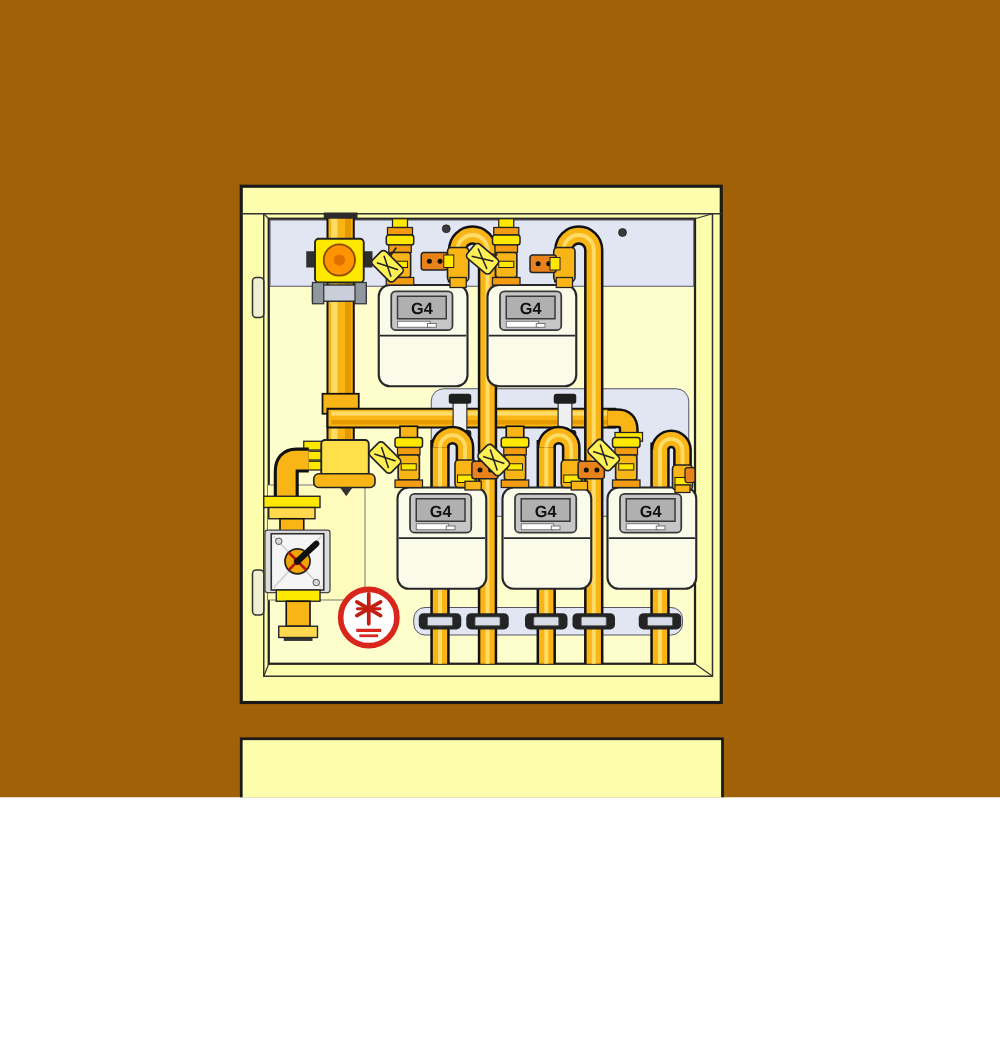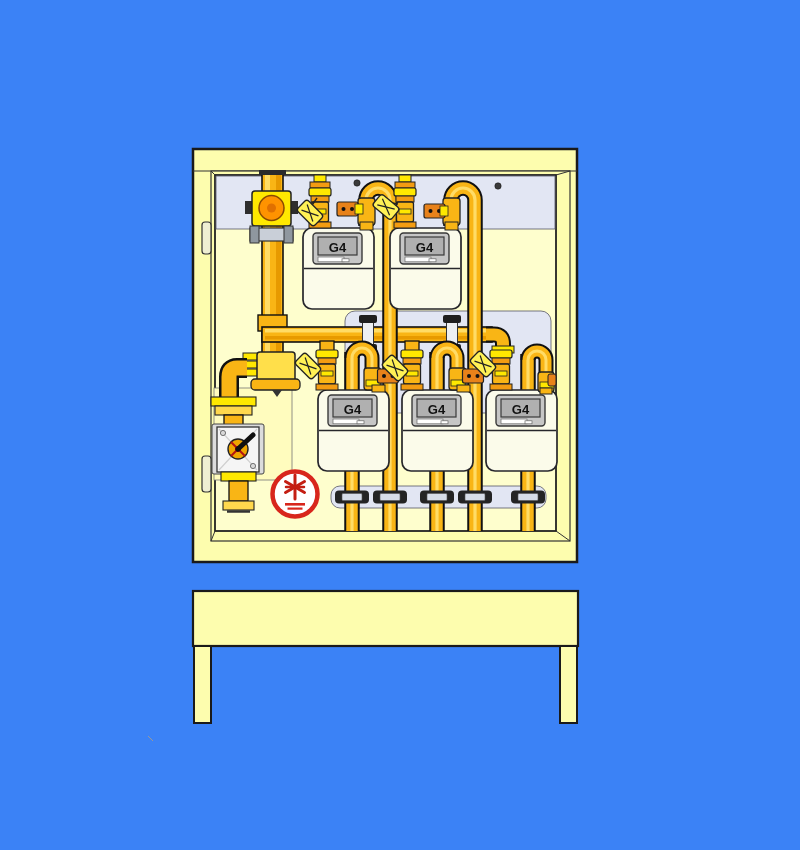--- a/index.html
+++ b/index.html
@@ -1,16 +1,16 @@
 <!DOCTYPE html>
 <html><head>
 <meta charset="utf-8">
 <style>
   html,body{margin:0;padding:0;background:#ffffff;}
-  .stage{position:relative;width:800px;height:850px;background:#3b82f6;overflow:hidden;
+  .stage{position:relative;width:800px;height:638px;background:#a16207;overflow:hidden;
          font-family:"Liberation Sans", sans-serif;text-decoration:underline;}
   svg{position:absolute;left:0;top:0;}
   text.g4{font-family:"Liberation Sans", sans-serif;font-weight:bold;font-size:13px;fill:#111;}
 </style>
 </head>
 <body>
 
 <div class="stage">
 <svg width="800" height="850" viewBox="0 0 800 850">
 

